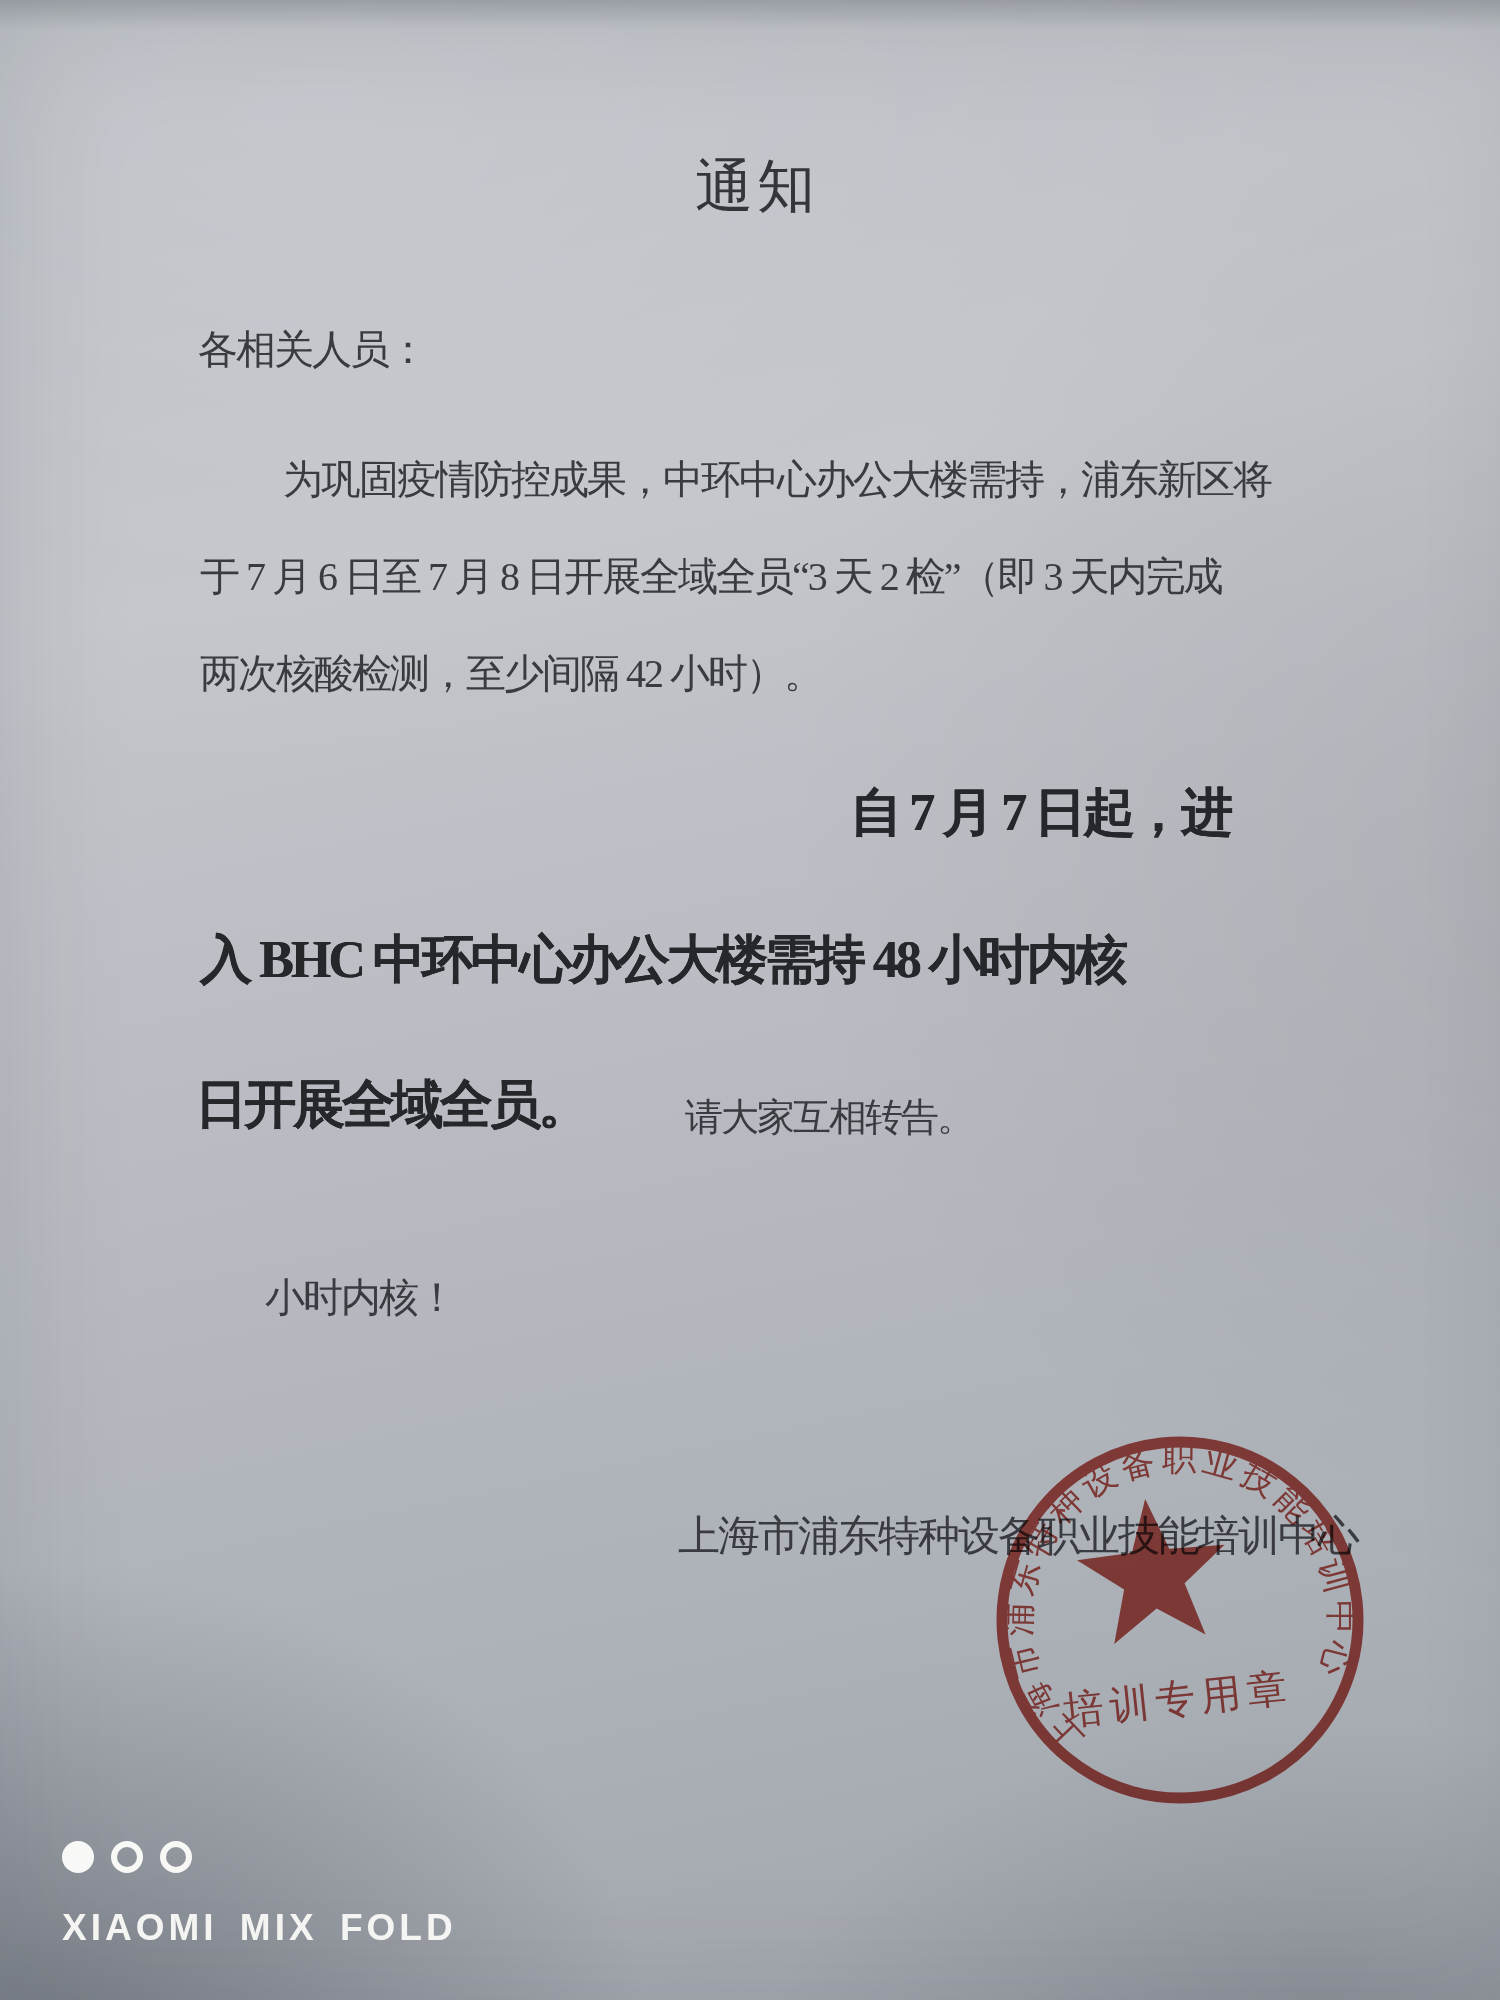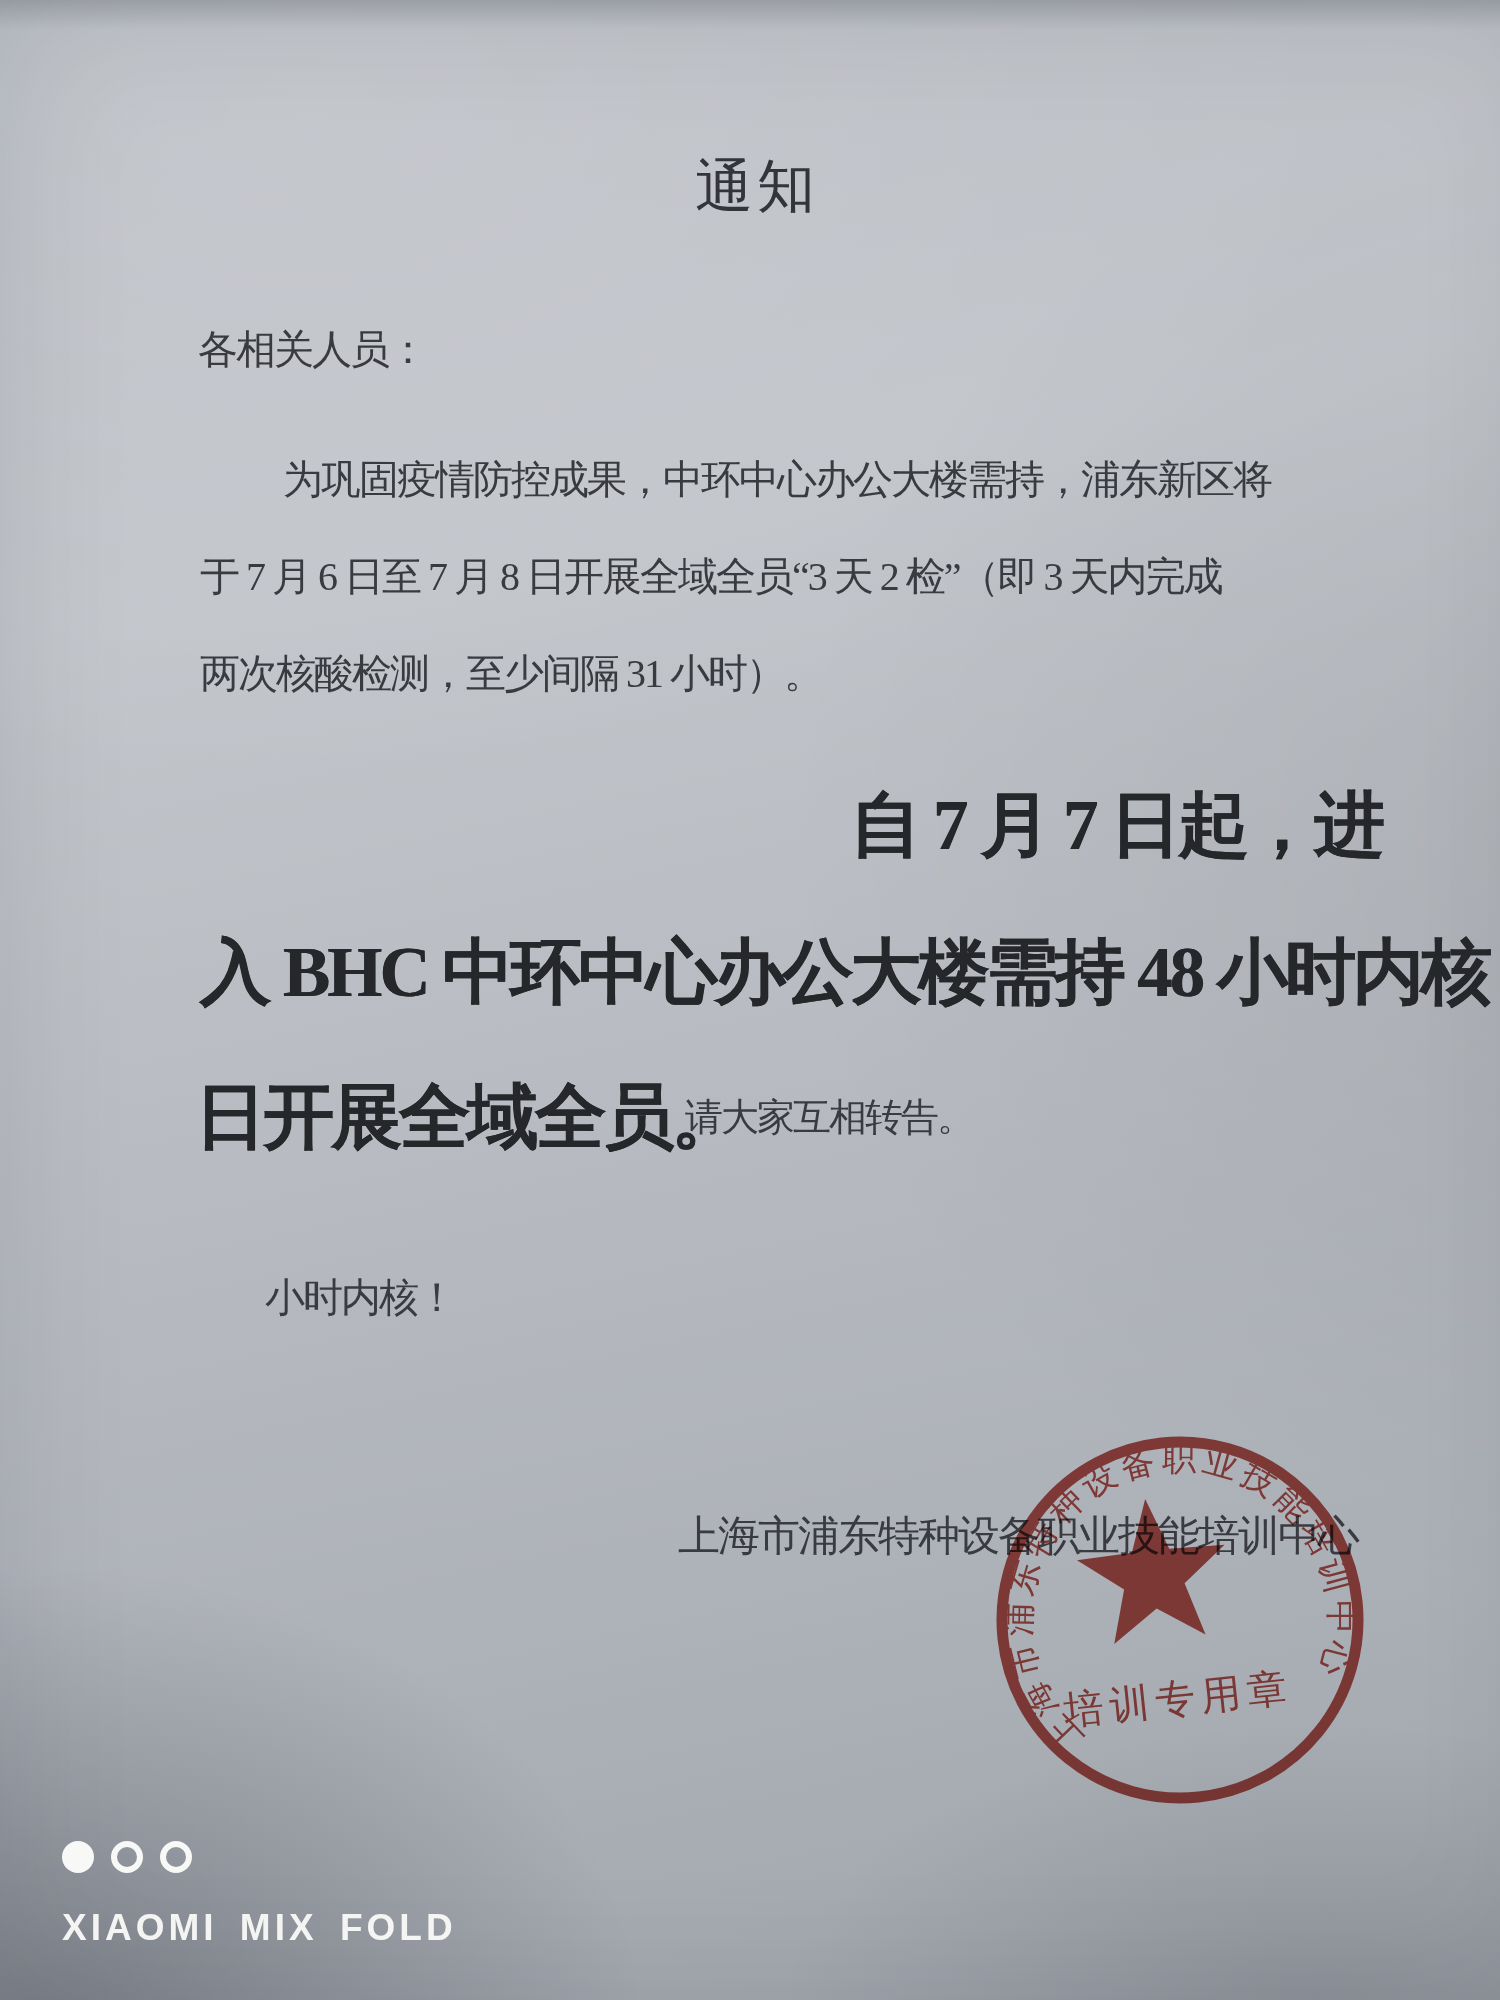--- a/index.html
+++ b/index.html
@@ -18,21 +18,21 @@
   }
   .page::before {
     content:""; position:absolute; left:0; top:0; right:0; height:30px;
     background:linear-gradient(180deg, rgba(40,44,54,.20), transparent);
     pointer-events:none;
   }
   .abs { position:absolute; white-space:nowrap; }
   .title { font-size:58px; letter-spacing:4px; color:#34353a; }
   .body-text { font-size:40px; letter-spacing:-2px; }
   .big {
-    font-size:71px; font-weight:bold; letter-spacing:-3px; color:#26272b;
+    font-size:52px; font-weight:bold; letter-spacing:-3px; color:#26272b;
     text-shadow:0.4px 0 0 currentColor;
   }
   .sig { font-size:42px; letter-spacing:-2px; }
   .date { font-size:44px; letter-spacing:0; }
   .stamp { position:absolute; left:980px; top:1420px; width:400px; height:400px;
            mix-blend-mode:multiply; opacity:.92; }
   .stamp .ring { fill:none; stroke:#b2423a; stroke-width:11px; }
   .stamp .ring-text { fill:#b2423a; font-size:34px; letter-spacing:5px;
            font-family:"Liberation Serif","DejaVu Serif",serif; }
   .stamp .star { fill:#b2423a; }
@@ -51,21 +51,21 @@
 <body>
 
 <div class="page">
 
   <div class="abs title" style="left:695px; top:148px;">通知</div>
 
   <div class="abs body-text" style="left:198px; top:322px;">各相关人员：</div>
 
   <div class="abs body-text" style="left:283px; top:452px;">为巩固疫情防控成果，中环中心办公大楼需持，浦东新区将</div>
   <div class="abs body-text" style="left:200px; top:549px;">于 7 月 6 日至 7 月 8 日开展全域全员“3 天 2 检”（即 3 天内完成</div>
-  <div class="abs body-text" style="left:200px; top:646px;">两次核酸检测，至少间隔 31 小时）。</div>
+  <div class="abs body-text" style="left:200px; top:646px;">两次核酸检测，至少间隔 42 小时）。</div>
 
   <div class="abs big" style="left:850px; top:778px;">自 7 月 7 日起，进</div>
   <div class="abs big" style="left:200px; top:925px;">入 BHC 中环中心办公大楼需持 48 小时内核</div>
   <div class="abs big" style="left:195px; top:1070px;">日开展全域全员。</div>
   <div class="abs body-text" style="left:685px; top:1092px; font-size:38px;text-align:right;">请大家互相转告。</div>
 
   <div class="abs body-text" style="left:265px; top:1270px;">小时内核！</div>
 
   <div class="abs sig" style="left:678px; top:1508px;">上海市浦东特种设备职业技能培训中心</div>
 

